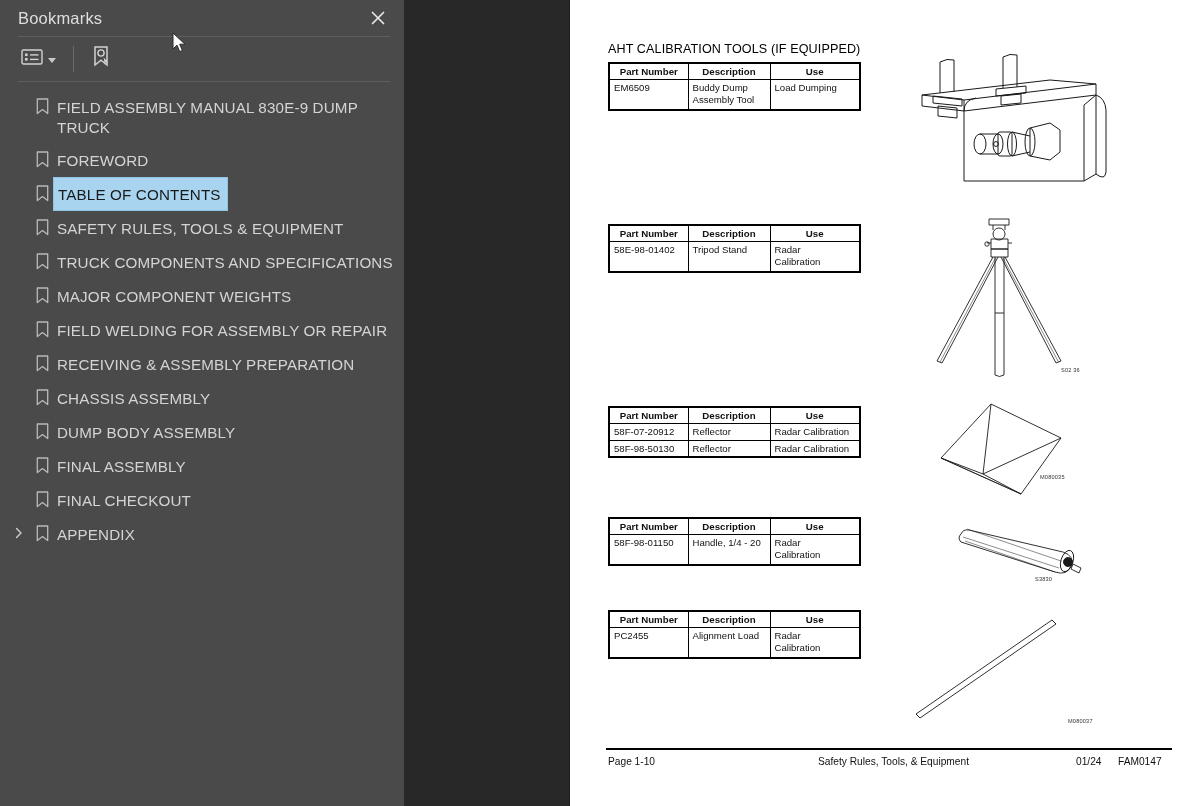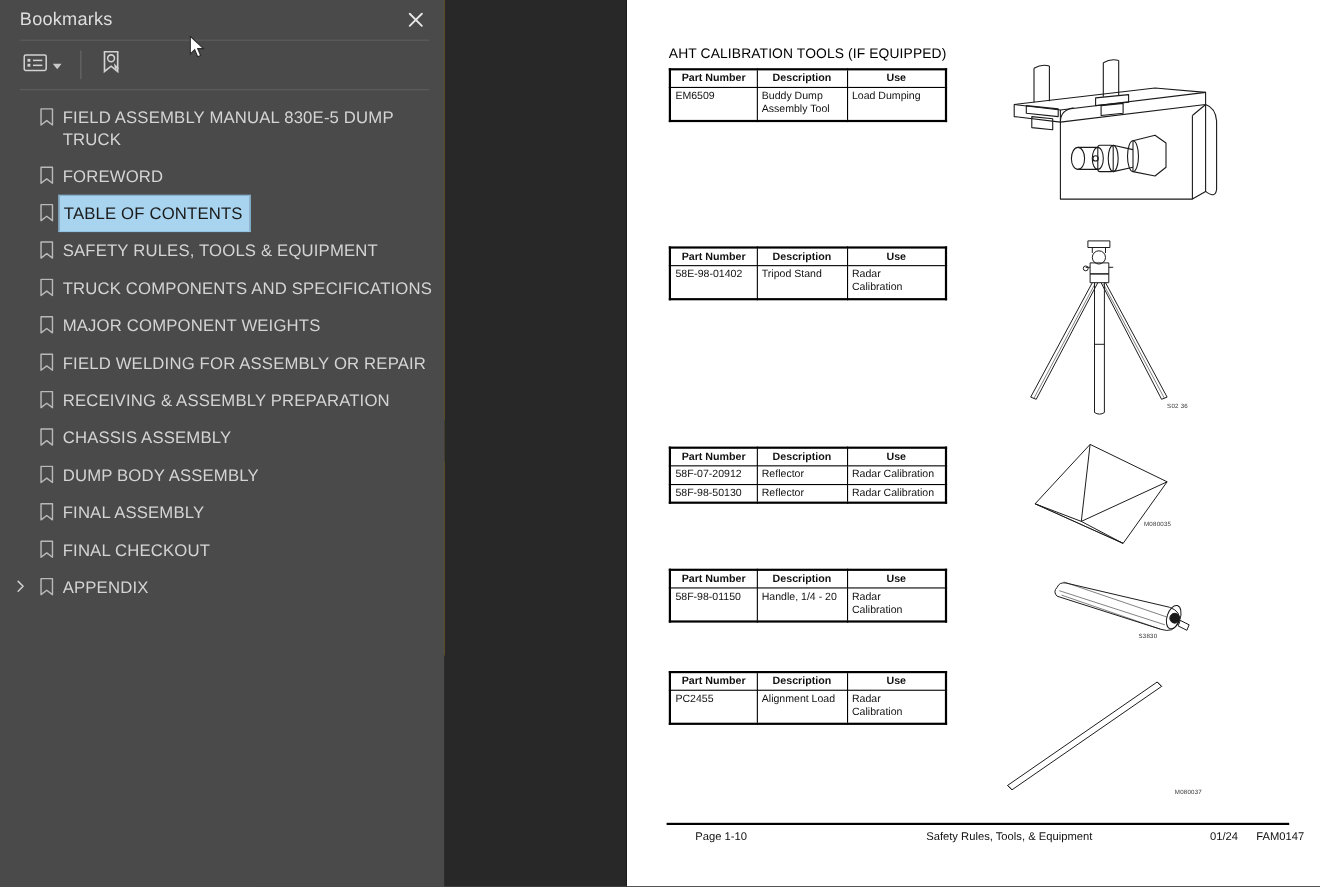--- a/index.html
+++ b/index.html
@@ -8,21 +8,21 @@
     margin: 0; padding: 0;
     width: 1200px; height: 806px;
     overflow: hidden;
     background: #282828;
     font-family: "Liberation Sans", sans-serif;
   }
   #app {
     position: relative;
     width: 1200px; height: 596px;
     display: flex;
-    background: #eab308;
+    background: #1d4ed8;
   }
 
   
   .sidebar {
     width: 404px;
     height: 806px;
     background: #4a4a4a;
     display: flex;
     flex-direction: column;
     flex: none;
@@ -240,21 +240,20 @@
     height: 1.5px;
     background: #000;
   }
   .footer {
     position: absolute;
     left: 36px; right: 30px;
     top: 756px;
     height: 18px;
     font-size: 10.2px;
     color: #111;
-    margin-left: 24px;
   }
   .footer .f-left   { position: absolute; left: 2px;   top: 0; }
   .footer .f-center { position: absolute; left: 212px; top: 0; }
   .footer .f-date   { position: absolute; left: 470px; top: 0; }
   .footer .f-code   { position: absolute; left: 512px; top: 0; }
 
   
   .cursor {
     position: absolute;
     left: 172px; top: 32px;
@@ -311,21 +310,21 @@
     <div class="hrule"></div>
 
     <div class="bm-list" id="bm-list">
         <div class="bm-row">
           <div class="bm-twisty"></div>
           <div class="bm-icon">
             <svg width="13" height="17" viewBox="0 0 13 17">
               <path d="M1.3 1 H11.7 V15.6 L6.5 11.6 L1.3 15.6 Z" fill="none" stroke="#b9b9b9" stroke-width="1.3" stroke-linejoin="round"></path>
             </svg>
           </div>
-          <div class="bm-label">FIELD ASSEMBLY MANUAL 830E-5  DUMP TRUCK</div>
+          <div class="bm-label">FIELD ASSEMBLY MANUAL 830E-9  DUMP TRUCK</div>
         </div>
         <div class="bm-row">
           <div class="bm-twisty"></div>
           <div class="bm-icon">
             <svg width="13" height="17" viewBox="0 0 13 17">
               <path d="M1.3 1 H11.7 V15.6 L6.5 11.6 L1.3 15.6 Z" fill="none" stroke="#b9b9b9" stroke-width="1.3" stroke-linejoin="round"></path>
             </svg>
           </div>
           <div class="bm-label">FOREWORD</div>
         </div>

